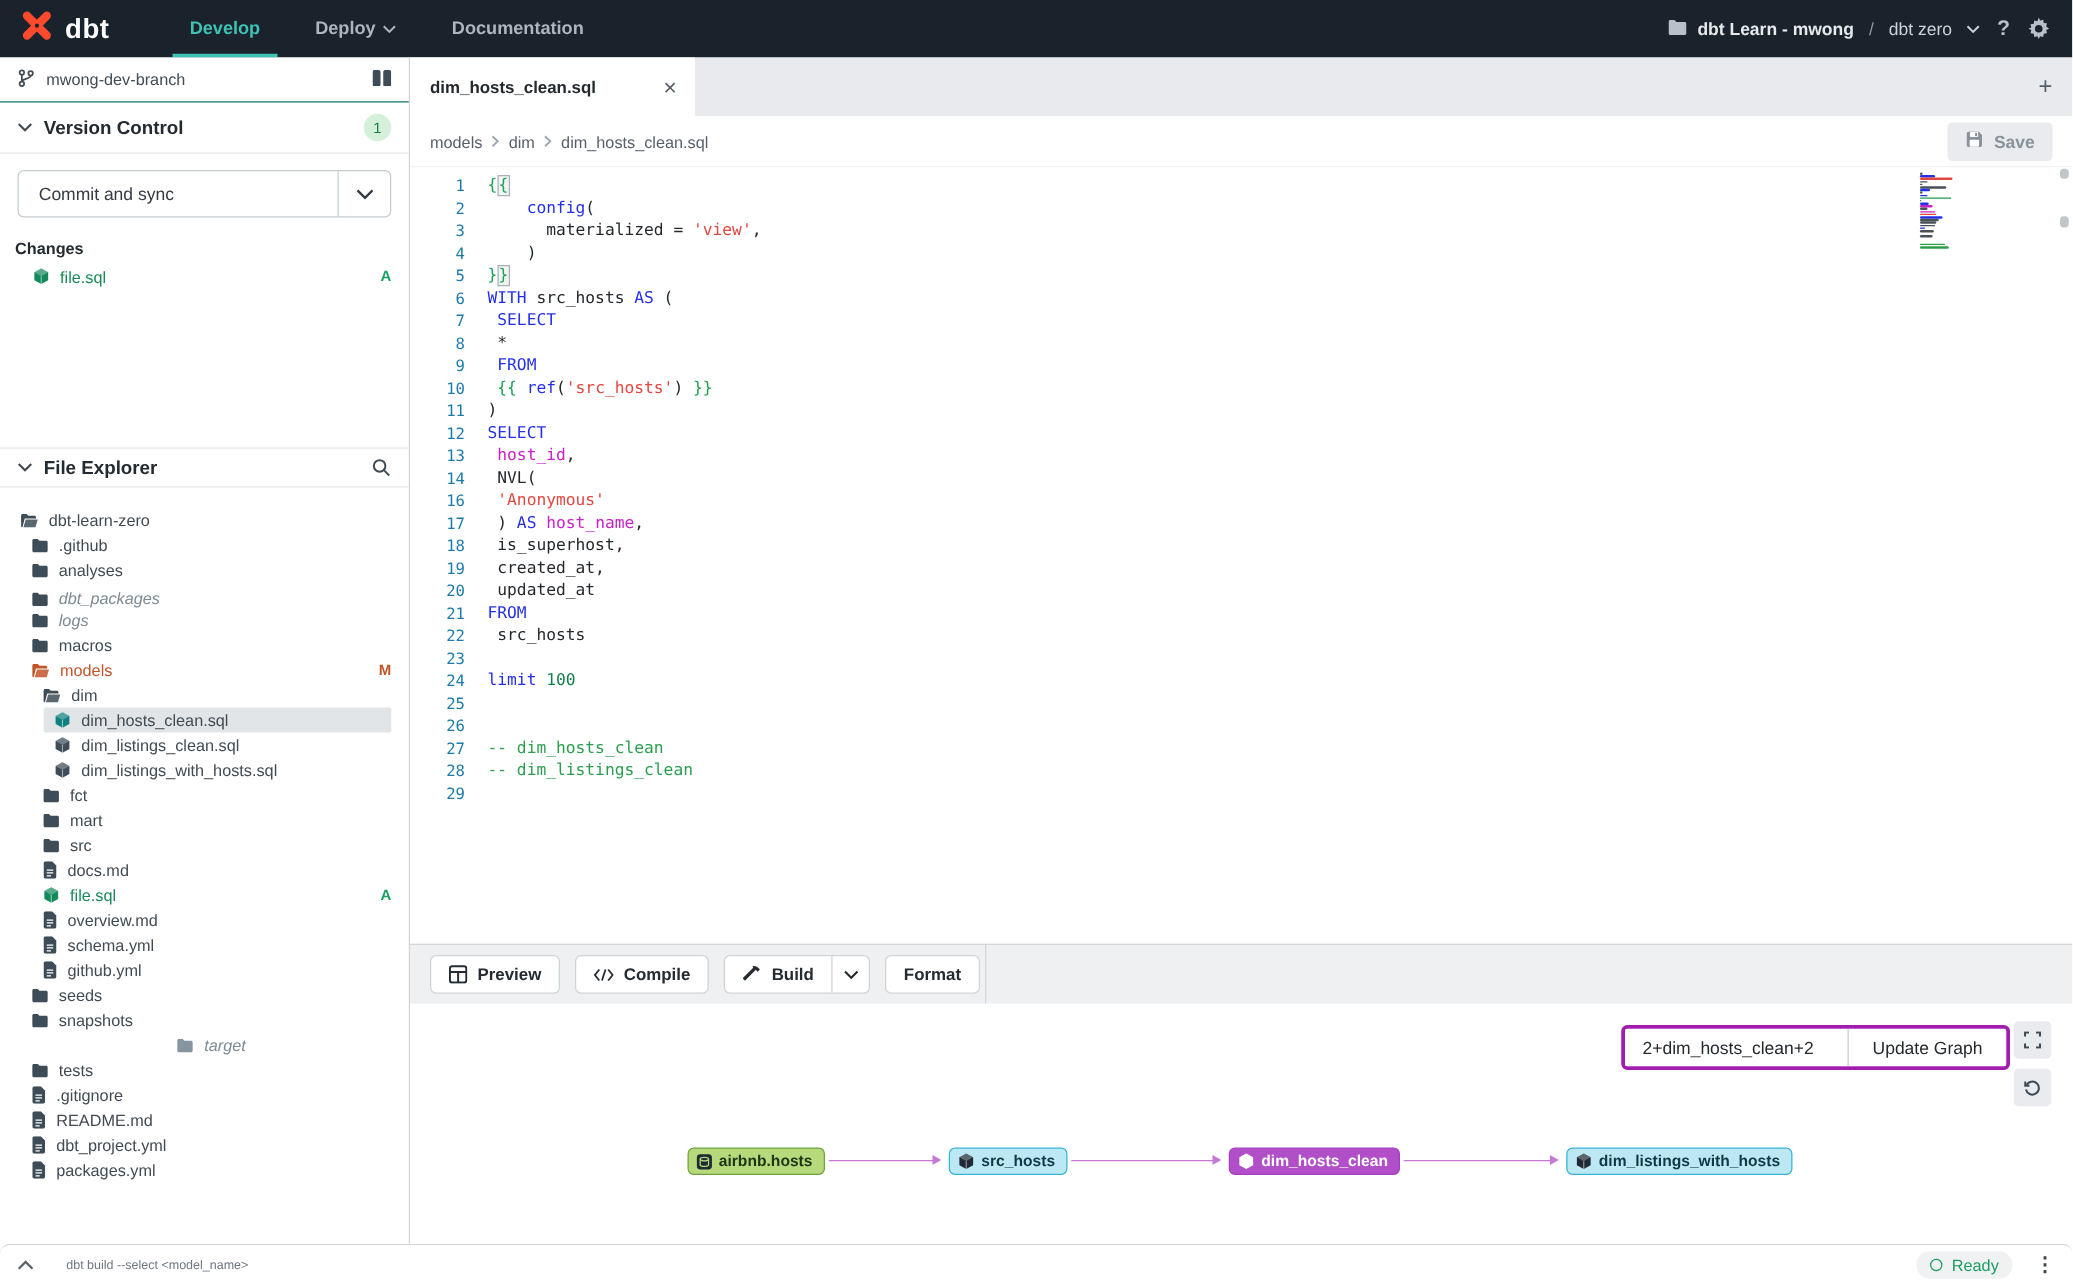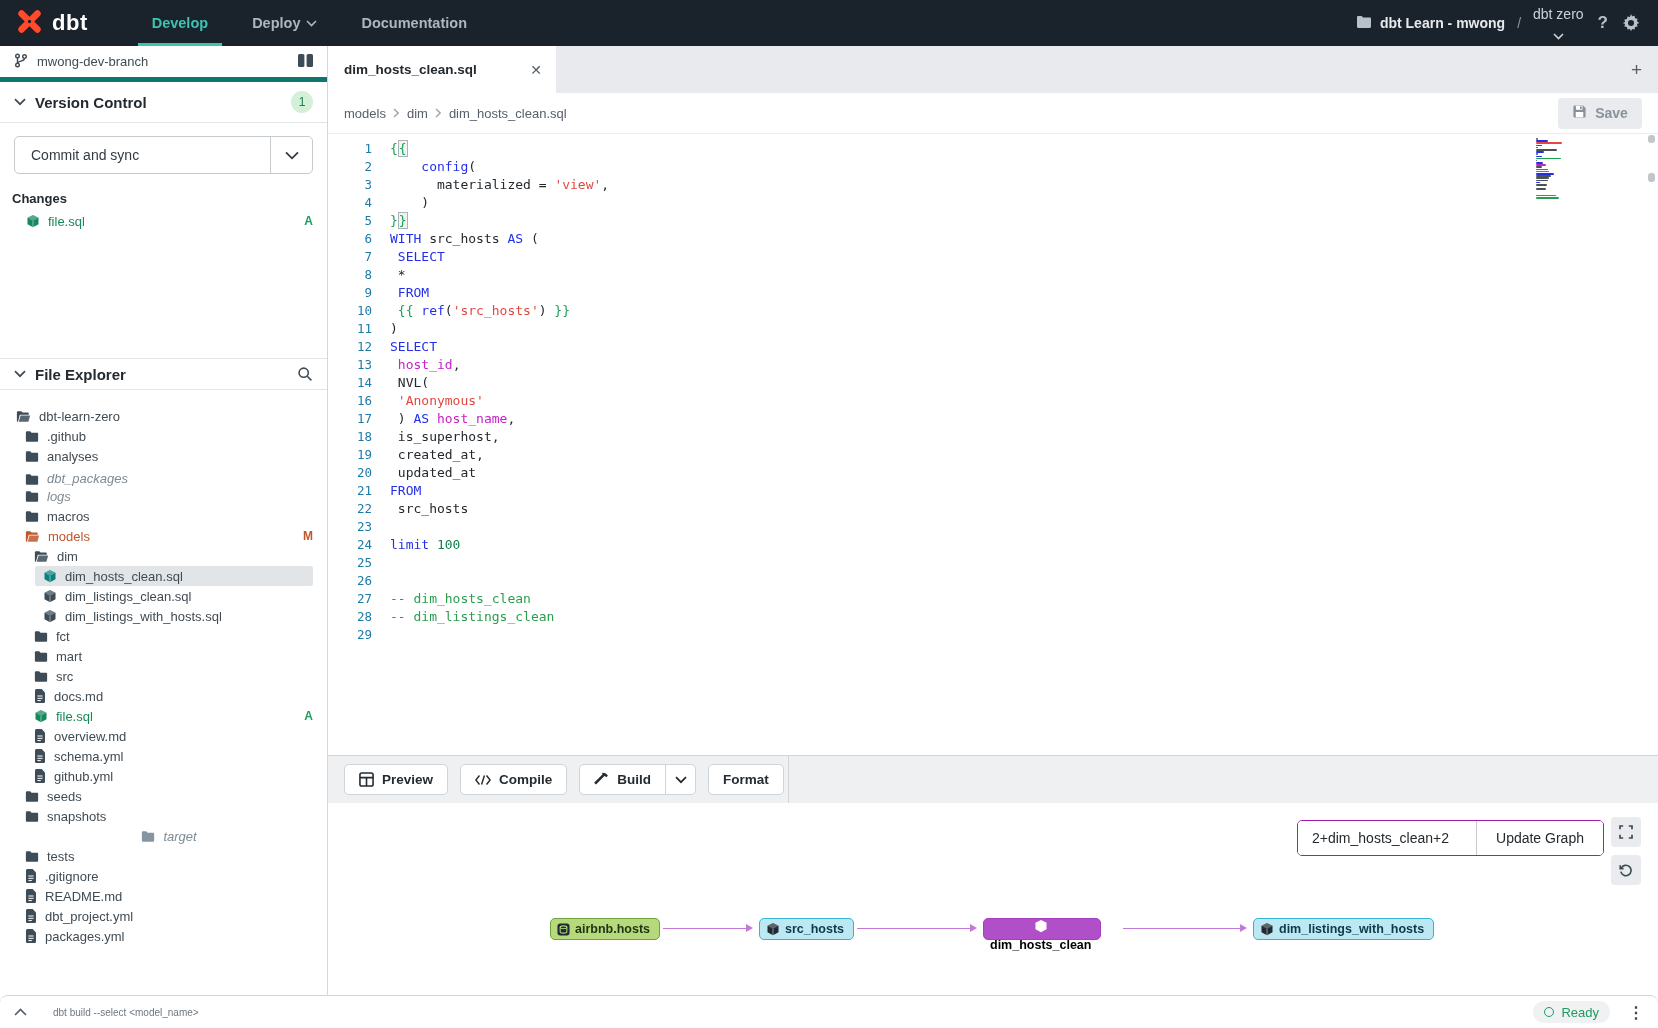--- a/index.html
+++ b/index.html
@@ -10,26 +10,26 @@
   .nav { position:absolute; left:0; top:0; width:1658px; height:46px; background:#1a222c; display:flex; align-items:stretch; }
   .brand { display:flex; align-items:center; gap:9px; padding:0 14px 0 16px; }
   .brand-word { color:#fff; font-size:22px; font-weight:bold; letter-spacing:.5px; }
   .nav-items { display:flex; align-items:stretch; margin-left:28px; }
   .nav-item { display:flex; align-items:center; gap:6px; padding:0 22px; color:#aeb6bd; font-size:14.5px; font-weight:600; position:relative; cursor:pointer; }
   .nav-item.active { color:#3ec2b4; }
   .nav-item.active::after { content:""; position:absolute; left:8px; right:8px; bottom:0; height:3px; background:#3ec2b4; }
   .nav-right { margin-left:auto; display:flex; align-items:center; gap:14px; padding-right:18px; }
   .nav-proj { display:flex; align-items:center; gap:8px; color:#e7eaec; font-size:14px; font-weight:bold; }
   .nav-sep { color:#8d979f; font-weight:400; margin:0 4px; }
-  .nav-env { color:#ccd3d8; font-weight:400; display:flex; align-items:center; gap:11px;flex-direction:column; }
+  .nav-env { color:#ccd3d8; font-weight:400; display:flex; align-items:center; gap:11px; }
   .nav-icon { color:#b9c1c8; font-size:17px; font-weight:bold; display:flex; align-items:center; }
 
   
   .sidebar { position:absolute; left:0; top:46px; width:328px; height:949px; background:#fff; border-right:1px solid #d3d7db; }
-  .branch-row { height:36px; display:flex; align-items:center; padding:0 14px; border-bottom:5px solid #0f766e; color:#414b53; font-size:13px; gap:9px; }
+  .branch-row { height:36px; display:flex; align-items:center; padding:0 14px; border-bottom:1px solid #0f766e; color:#414b53; font-size:13px; gap:9px; }
   .branch-row .spacer { flex:1; }
   .sec-head { height:41px; display:flex; align-items:center; padding:0 14px; gap:9px; border-bottom:1px solid #e3e6e9; }
   .sec-title { font-size:15px; font-weight:bold; color:#232a30; }
   .vc-badge { margin-left:auto; width:22px; height:22px; border-radius:50%; background:#d4f0d9; color:#1a7f4b; font-size:12px; display:flex; align-items:center; justify-content:center; }
   .commit-btn { margin:13px 14px 0 14px; height:38px; border:1px solid #c6cbd0; border-radius:5px; display:flex; align-items:stretch; background:#fff; cursor:pointer; }
   .commit-main { flex:1; display:flex; align-items:center; padding-left:16px; font-size:14px; color:#333a41; }
   .commit-arrow { width:42px; border-left:1px solid #c6cbd0; display:flex; align-items:center; justify-content:center; color:#333a41; }
   .changes-label { margin:17px 14px 4px 12px; font-size:13px; font-weight:bold; color:#232a30; }
   .change-row { height:22px; display:flex; align-items:center; padding-left:26px; gap:8px; position:relative; cursor:pointer; }
   .change-name { font-size:13px; color:#178a57; }
@@ -81,29 +81,29 @@
   .toolbar { position:absolute; left:0; top:709px; right:0; height:48px; background:#eef0f2; border-top:1px solid #d2d6da; display:flex; align-items:center; padding-left:16px; }
   .act-btn { height:31px; background:#fff; border:1px solid #cfd4d8; border-radius:5px; display:flex; align-items:stretch; margin-right:12px; cursor:pointer; }
   .act-main { display:flex; align-items:center; gap:8px; padding:0 14px; font-size:13.5px; font-weight:600; color:#242b31; }
   .act-split { width:30px; border-left:1px solid #cfd4d8; display:flex; align-items:center; justify-content:center; color:#242b31; }
   .tool-div { position:absolute; left:460px; top:0; bottom:0; width:1px; background:#d2d6da; }
   .ctabs { position:absolute; left:492px; top:0; bottom:0; display:flex; gap:44px; }
   .ctab { display:flex; align-items:center; font-size:14px; color:#32383e; font-weight:500; cursor:pointer; }
   .ctab.active { border-bottom:3px solid #21282e; padding-top:3px; font-weight:600; color:#1f252b; }
 
   .lineage { position:absolute; left:0; top:757px; right:0; height:192px; background:#fff; }
-  .sel-group { position:absolute; left:969px; top:17px; height:36px; display:flex; border:1px solid #a21caf; border-radius:5px; overflow:hidden; background:#fff; }
+  .sel-group { position:absolute; left:969px; top:17px; height:36px; display:flex; border:3px solid #a21caf; border-radius:5px; overflow:hidden; background:#fff; }
   .sel-input { width:178px; border:none; outline:none; padding:0 14px; font-size:14px; color:#24292e; font-family:"Liberation Sans", sans-serif; }
   .update-btn { width:127px; border-left:1px solid #c6cbd0; display:flex; align-items:center; justify-content:center; font-size:14px; color:#24292e; background:#fff; cursor:pointer; }
   .sq-btn { position:absolute; left:1283px; width:30px; height:30px; background:#e9ebee; border-radius:4px; display:flex; align-items:center; justify-content:center; color:#3d4c56; cursor:pointer; }
   .lnode { position:absolute; top:115px; height:22px; display:flex; align-items:center; gap:5px; padding:0 9px 0 6px; border-radius:5px; font-size:12.5px; font-weight:bold; border:1.5px solid transparent; cursor:pointer; white-space:nowrap; }
   .lnode .licon { display:flex; align-items:center; }
   .n-source { background:#b6d97c; border-color:#6fa13c; color:#1d3512; }
   .n-model { background:#bce8f4; border-color:#35b3d6; color:#0d3a47; }
-  .n-selected { background:#b14fc9; border-color:#a63fbf; color:#000000;flex-direction:column; }
+  .n-selected { background:#b14fc9; border-color:#a63fbf; color:#ffffff; }
   .n-source .licon, .n-model .licon { color:#1f2a35; }
   .n-selected .licon { color:#fff; }
   .ledge { position:absolute; top:125px; height:0; border-top:1.6px solid #c579d6; }
   .ledge::after { content:""; position:absolute; right:-2px; top:-5px; border-left:7px solid #c579d6; border-top:4px solid transparent; border-bottom:4px solid transparent; }
 
   
   .statusbar { position:absolute; left:0; top:995px; width:1658px; height:33px; background:#fff; border-top:1px solid #d2d6da; border-radius:8px 8px 0 0; display:flex; align-items:center; padding:0 14px; }
   .sb-chev { color:#57606a; display:flex; align-items:center; margin-right:26px; cursor:pointer; }
   .sb-cmd { font-size:10px; color:#6f7780; }
   .sb-right { margin-left:auto; display:flex; align-items:center; gap:18px; }

